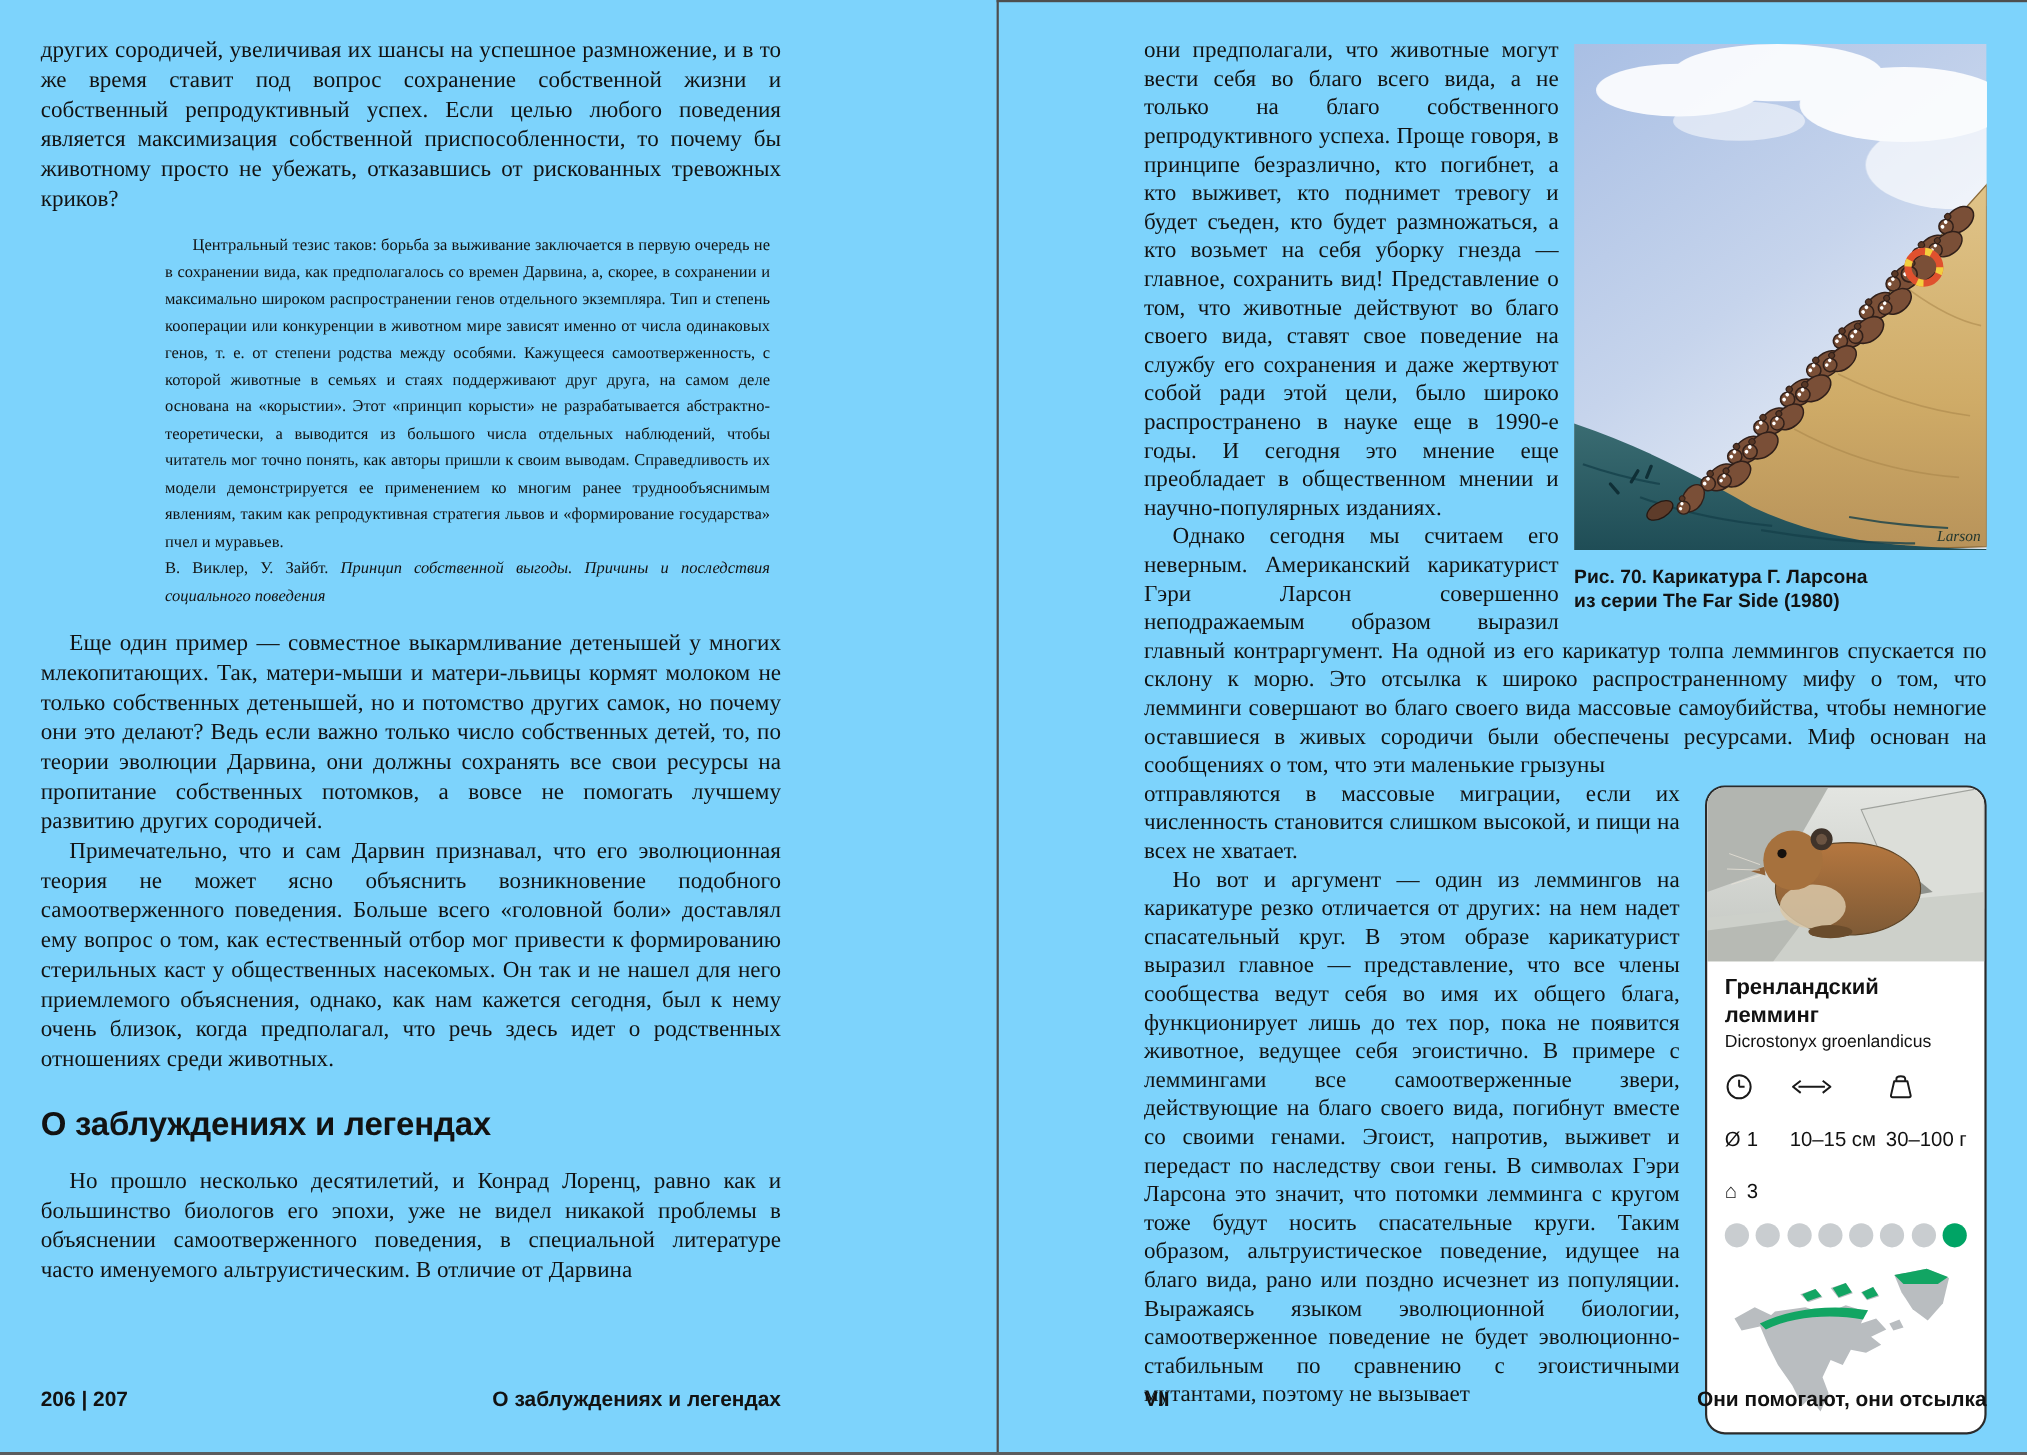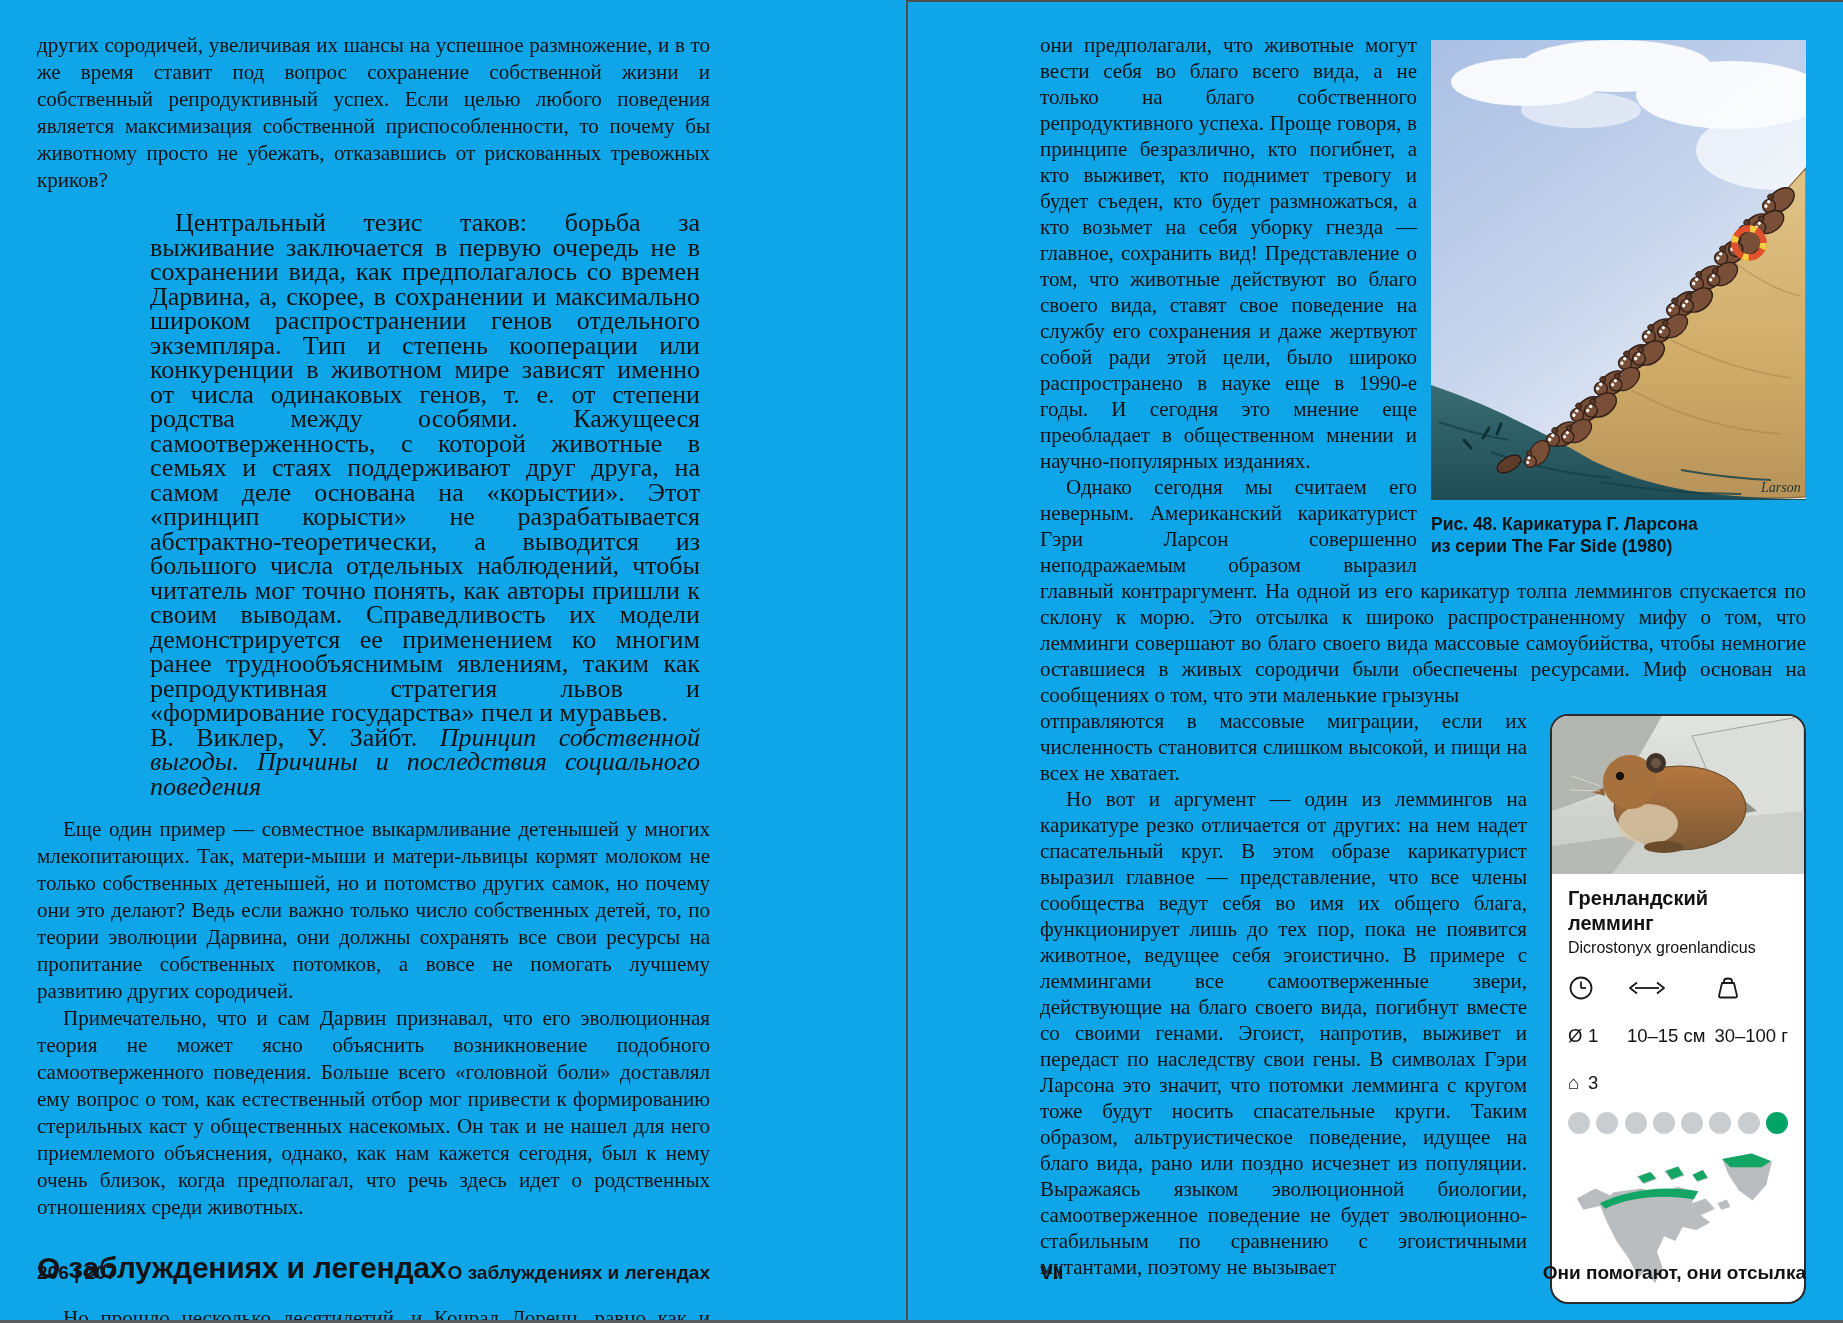--- a/index.html
+++ b/index.html
@@ -1,28 +1,28 @@
 <!DOCTYPE html>
 <html lang="ru"><head>
 <meta charset="utf-8">
 <style>
   html,body{margin:0;padding:0;background:#ffffff;}
-  #canvas{position:relative;width:1843px;height:1323px;background:#0ea5e9;overflow:hidden;
+  #canvas{position:relative;width:1843px;height:1323px;background:#7dd3fc;overflow:hidden;
           font-family:"Liberation Serif","DejaVu Serif",serif;color:#121212;text-decoration:underline;}
   
   .page-divider{position:absolute;left:906px;top:0;width:2px;height:1323px;background:#4e4e4e;}
   .page-top-edge{position:absolute;left:906px;top:0;width:937px;height:2px;background:#4e4e4e;}
   .page-bottom-edge{position:absolute;left:0;bottom:0;width:1843px;height:3px;background:#5a5c5e;}
 
   
   .lp-body{position:absolute;left:37px;top:32px;width:673px;font-size:21px;line-height:27px;
            text-align:justify;hyphens:auto;}
   .lp-body p{margin:0;}
   p.indent{text-indent:26px;}
-  .bquote{margin:17px 10px 17px 113px;font-size:26px;line-height:24.5px;}
+  .bquote{margin:17px 10px 17px 113px;font-size:15px;line-height:24.5px;}
   .bquote .bq-text{text-indent:25px;}
   .bquote .bq-source{text-indent:0;}
   .bq-source .src-title{font-style:italic;}
   h2.section-heading{font-family:"Liberation Sans","DejaVu Sans",sans-serif;font-weight:bold;
       font-size:30px;line-height:34px;margin:30px 0 20px 0;text-align:left;letter-spacing:-0.2px;}
 
   .page-footer{position:absolute;display:flex;justify-content:space-between;align-items:flex-end;
       font-family:"Liberation Sans","DejaVu Sans",sans-serif;font-weight:bold;font-size:19px;}
   .lp-footer{left:37px;top:1262px;width:673px;}
   .rp-footer{left:1040px;top:1262px;width:766px;}
@@ -169,21 +169,21 @@
           <g stroke="#0f2f36" stroke-width="3" stroke-linecap="round">
             <line x1="52" y1="398" x2="58" y2="388"></line>
             <line x1="66" y1="394" x2="70" y2="384"></line>
             <line x1="40" y1="408" x2="33" y2="400"></line>
           </g>
         </g>
 
         <text x="330" y="452" font-family="Liberation Serif, DejaVu Serif, serif" font-style="italic" font-size="14" fill="#23372f">Larson</text>
       </svg>
       <figcaption>
-        <div>Рис. 48. Карикатура Г. Ларсона</div>
+        <div>Рис. 70. Карикатура Г. Ларсона</div>
         <div>из серии The Far Side (1980)</div>
       </figcaption>
     </figure>
 
     <p>они предполагали, что животные могут вести себя во благо всего вида, а не только на благо собственного репродуктивного успеха. Проще говоря, в принципе безразлично, кто погибнет, а кто выживет, кто поднимет тревогу и будет съеден, кто будет размножаться, а кто возьмет на себя уборку гнезда — главное, сохранить вид! Представление о том, что животные действуют во благо своего вида, ставят свое поведение на службу его сохранения и даже жертвуют собой ради этой цели, было широко распространено в науке еще в 1990-е годы. И сегодня это мнение еще преобладает в общественном мнении и научно-популярных изданиях.</p>
 
     <p class="indent"><span>Однако сегодня мы считаем его неверным. Американский карикатурист Гэри Ларсон совершенно неподражаемым образом выразил главный контраргумент. На одной из его карикатур толпа леммингов спускается по склону к морю. Это отсылка к широко распространенному мифу о том, что лемминги совершают во благо своего вида массовые самоубийства, чтобы немногие оставшиеся в живых сородичи были обеспечены ресурсами. Миф основан на сообщениях о том, что эти маленькие грызуны</span></p><aside class="species-card">
         <svg class="card-photo" viewBox="0 0 252 158" xmlns="http://www.w3.org/2000/svg" preserveAspectRatio="none">
           <defs>
             <linearGradient id="rock" x1="0" y1="0" x2="0" y2="1">

